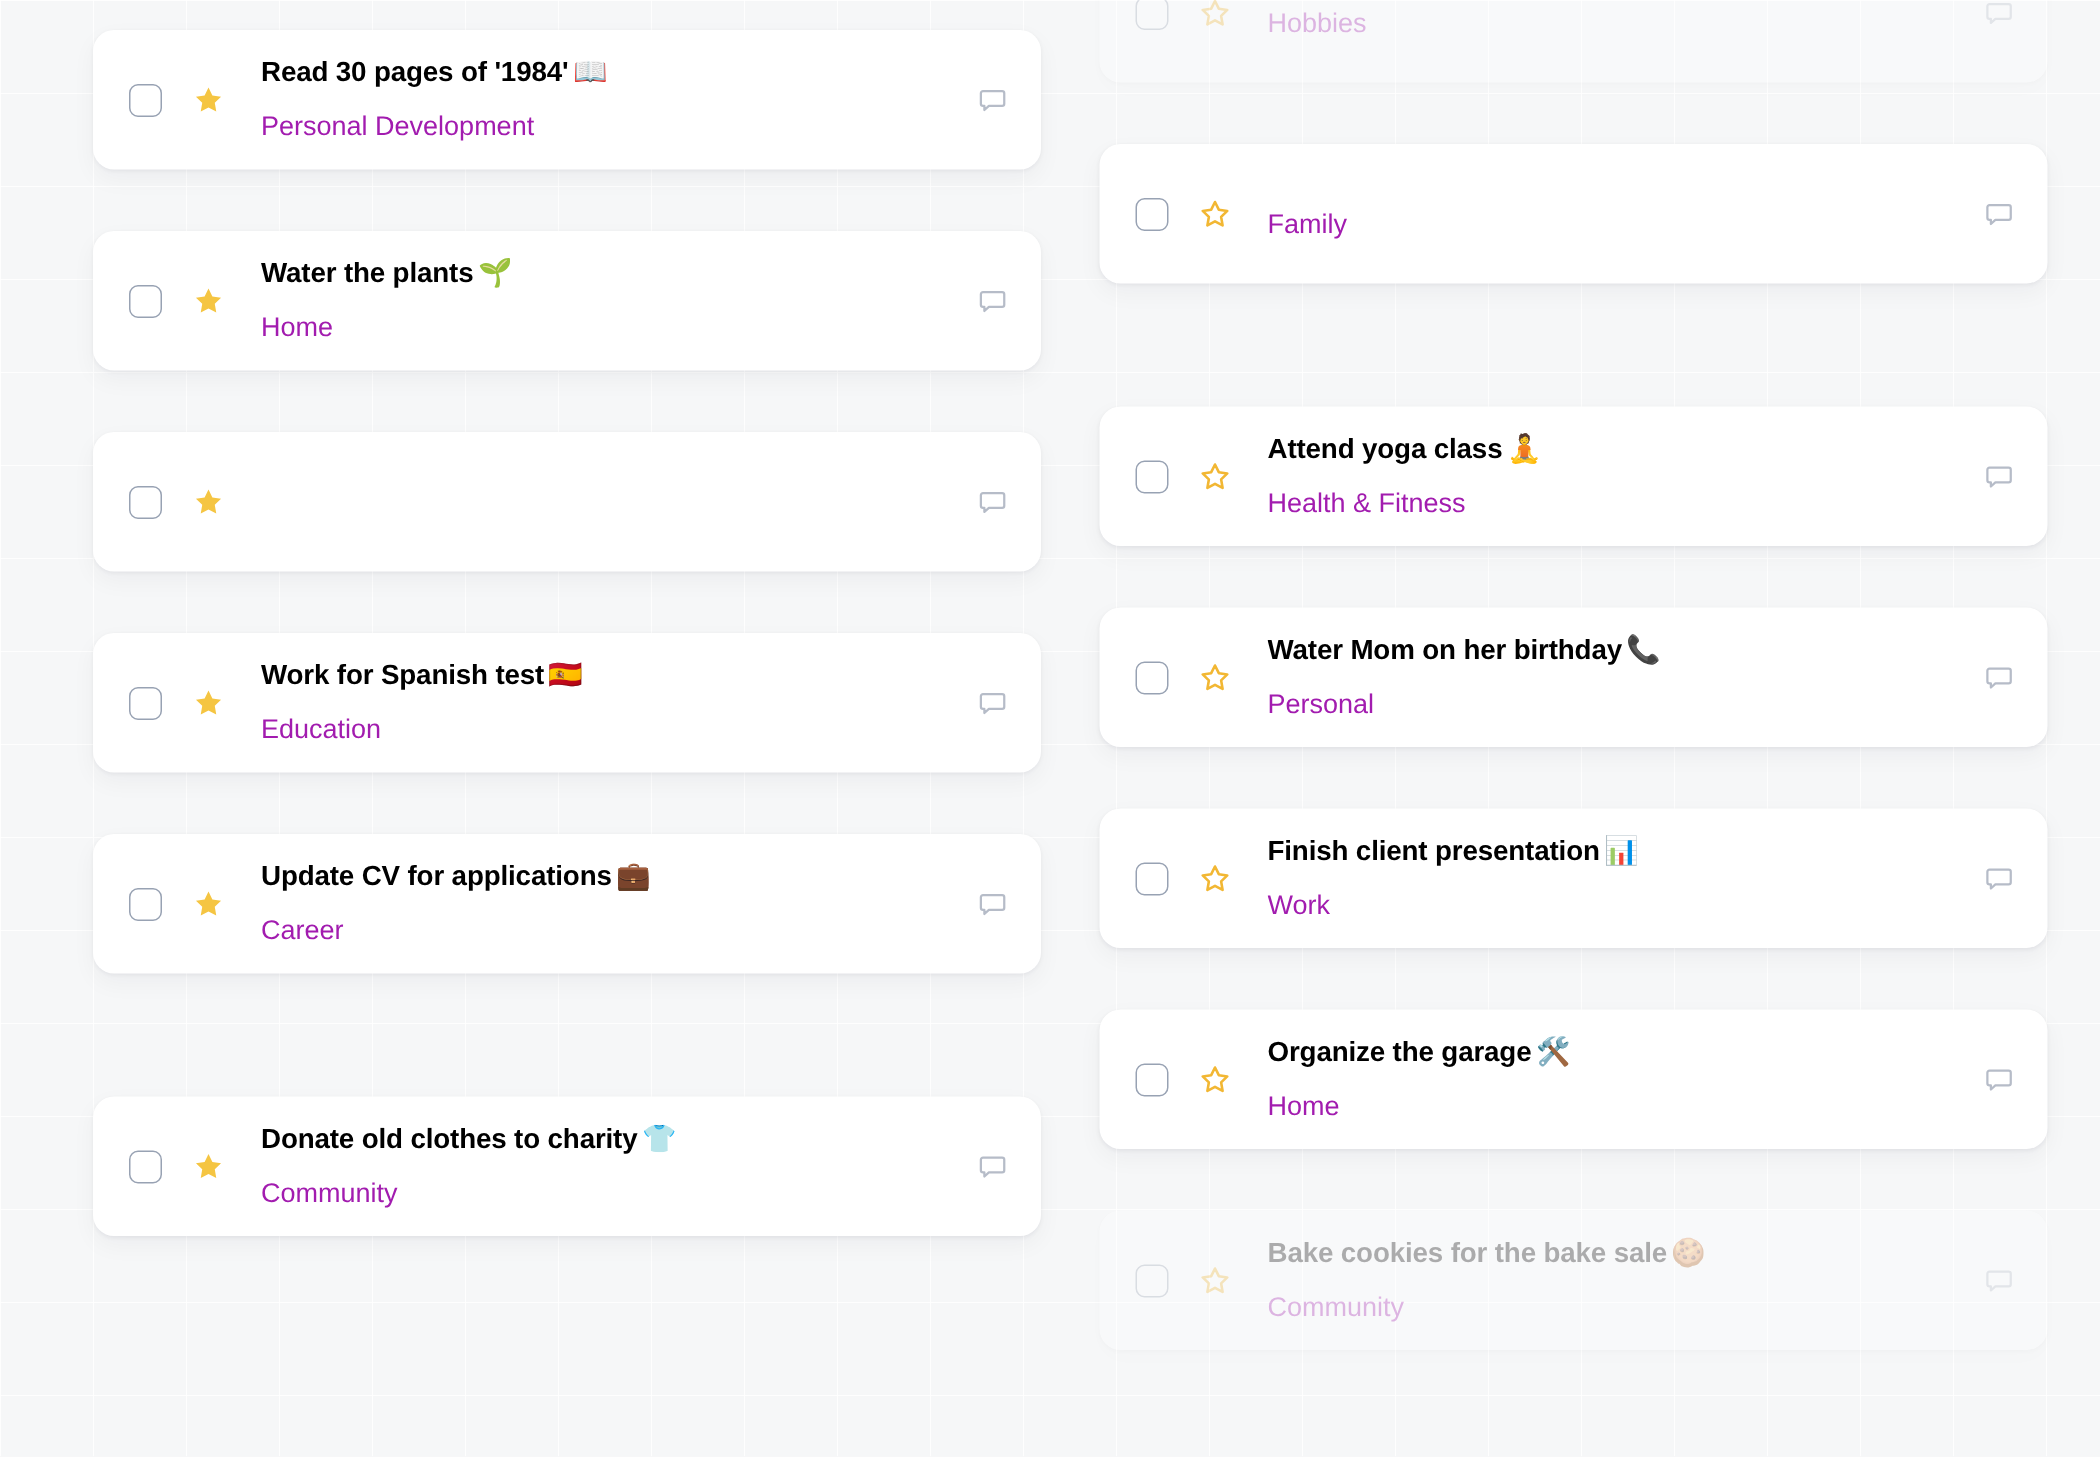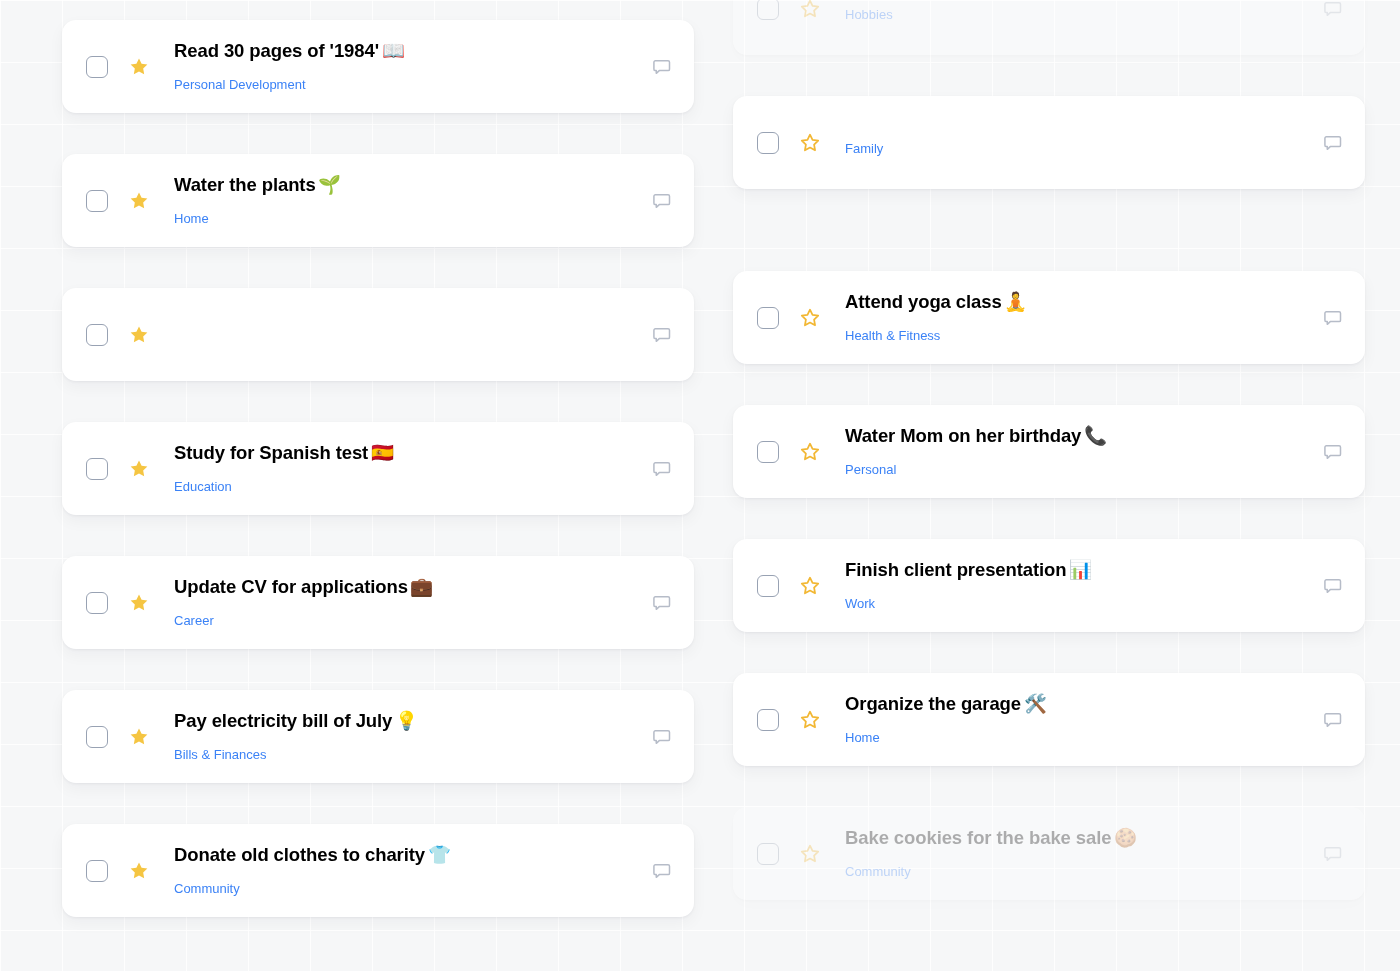--- a/index.html
+++ b/index.html
@@ -103,22 +103,22 @@
     white-space: nowrap;
     letter-spacing: -0.1px;
   }
 
   .task-title .emoji {
     font-weight: normal;
     margin-left: 3px;
   }
 
   .task-category {
-    font-size: 13px;
-    color: #3b82f6;
+    font-size: 18px;
+    color: #a21caf;
     line-height: 1.3;
     margin-top: 14px;
     white-space: nowrap;
   }
 
   
   .comment-icon {
     flex: 0 0 auto;
     width: 20px;
     height: 20px;
@@ -186,21 +186,21 @@
       </div>
       <div class="card-gap"></div>
       <div class="task-card">
         <div class="checkbox"></div>
         <div class="star">
           <svg width="22" height="22" viewBox="0 0 24 24" fill="#f5c542">
             <path d="M12 2.6l2.82 5.72 6.31.92-4.57 4.45 1.08 6.29L12 17.0l-5.64 2.98 1.08-6.29L2.87 9.24l6.31-.92z"></path>
           </svg>
         </div>
         <div class="task-text">
-          <div class="task-title"><span>Study for Spanish test</span><span class="emoji">🇪🇸</span></div>
+          <div class="task-title"><span>Work for Spanish test</span><span class="emoji">🇪🇸</span></div>
           <div class="task-category">Education</div>
         </div>
         <div class="comment-icon">
           <svg width="20" height="20" viewBox="0 0 24 24" fill="none" stroke="currentColor" stroke-width="1.8" stroke-linecap="round" stroke-linejoin="round">
             <path d="M20.5 4.5H5.2a1.7 1.7 0 0 0-1.7 1.7v8.4a1.7 1.7 0 0 0 1.7 1.7h1.1v3.3l3.6-3.3h10.6a1.7 1.7 0 0 0 1.7-1.7V6.2a1.7 1.7 0 0 0-1.7-1.7z" transform="translate(-1.2 0)"></path>
           </svg>
         </div>
       </div>
       <div class="card-gap"></div>
       <div class="task-card">
@@ -214,37 +214,20 @@
           <div class="task-title"><span>Update CV for applications</span><span class="emoji">💼</span></div>
           <div class="task-category">Career</div>
         </div>
         <div class="comment-icon">
           <svg width="20" height="20" viewBox="0 0 24 24" fill="none" stroke="currentColor" stroke-width="1.8" stroke-linecap="round" stroke-linejoin="round">
             <path d="M20.5 4.5H5.2a1.7 1.7 0 0 0-1.7 1.7v8.4a1.7 1.7 0 0 0 1.7 1.7h1.1v3.3l3.6-3.3h10.6a1.7 1.7 0 0 0 1.7-1.7V6.2a1.7 1.7 0 0 0-1.7-1.7z" transform="translate(-1.2 0)"></path>
           </svg>
         </div>
       </div>
       <div class="card-gap"></div>
-      <div class="task-card">
-        <div class="checkbox"></div>
-        <div class="star">
-          <svg width="22" height="22" viewBox="0 0 24 24" fill="#f5c542">
-            <path d="M12 2.6l2.82 5.72 6.31.92-4.57 4.45 1.08 6.29L12 17.0l-5.64 2.98 1.08-6.29L2.87 9.24l6.31-.92z"></path>
-          </svg>
-        </div>
-        <div class="task-text">
-          <div class="task-title"><span>Pay electricity bill of July</span><span class="emoji">💡</span></div>
-          <div class="task-category">Bills &amp; Finances</div>
-        </div>
-        <div class="comment-icon">
-          <svg width="20" height="20" viewBox="0 0 24 24" fill="none" stroke="currentColor" stroke-width="1.8" stroke-linecap="round" stroke-linejoin="round">
-            <path d="M20.5 4.5H5.2a1.7 1.7 0 0 0-1.7 1.7v8.4a1.7 1.7 0 0 0 1.7 1.7h1.1v3.3l3.6-3.3h10.6a1.7 1.7 0 0 0 1.7-1.7V6.2a1.7 1.7 0 0 0-1.7-1.7z" transform="translate(-1.2 0)"></path>
-          </svg>
-        </div>
-      </div>
       <div class="card-gap"></div>
       <div class="task-card">
         <div class="checkbox"></div>
         <div class="star">
           <svg width="22" height="22" viewBox="0 0 24 24" fill="#f5c542">
             <path d="M12 2.6l2.82 5.72 6.31.92-4.57 4.45 1.08 6.29L12 17.0l-5.64 2.98 1.08-6.29L2.87 9.24l6.31-.92z"></path>
           </svg>
         </div>
         <div class="task-text">
           <div class="task-title"><span>Donate old clothes to charity</span><span class="emoji">👕</span></div>

